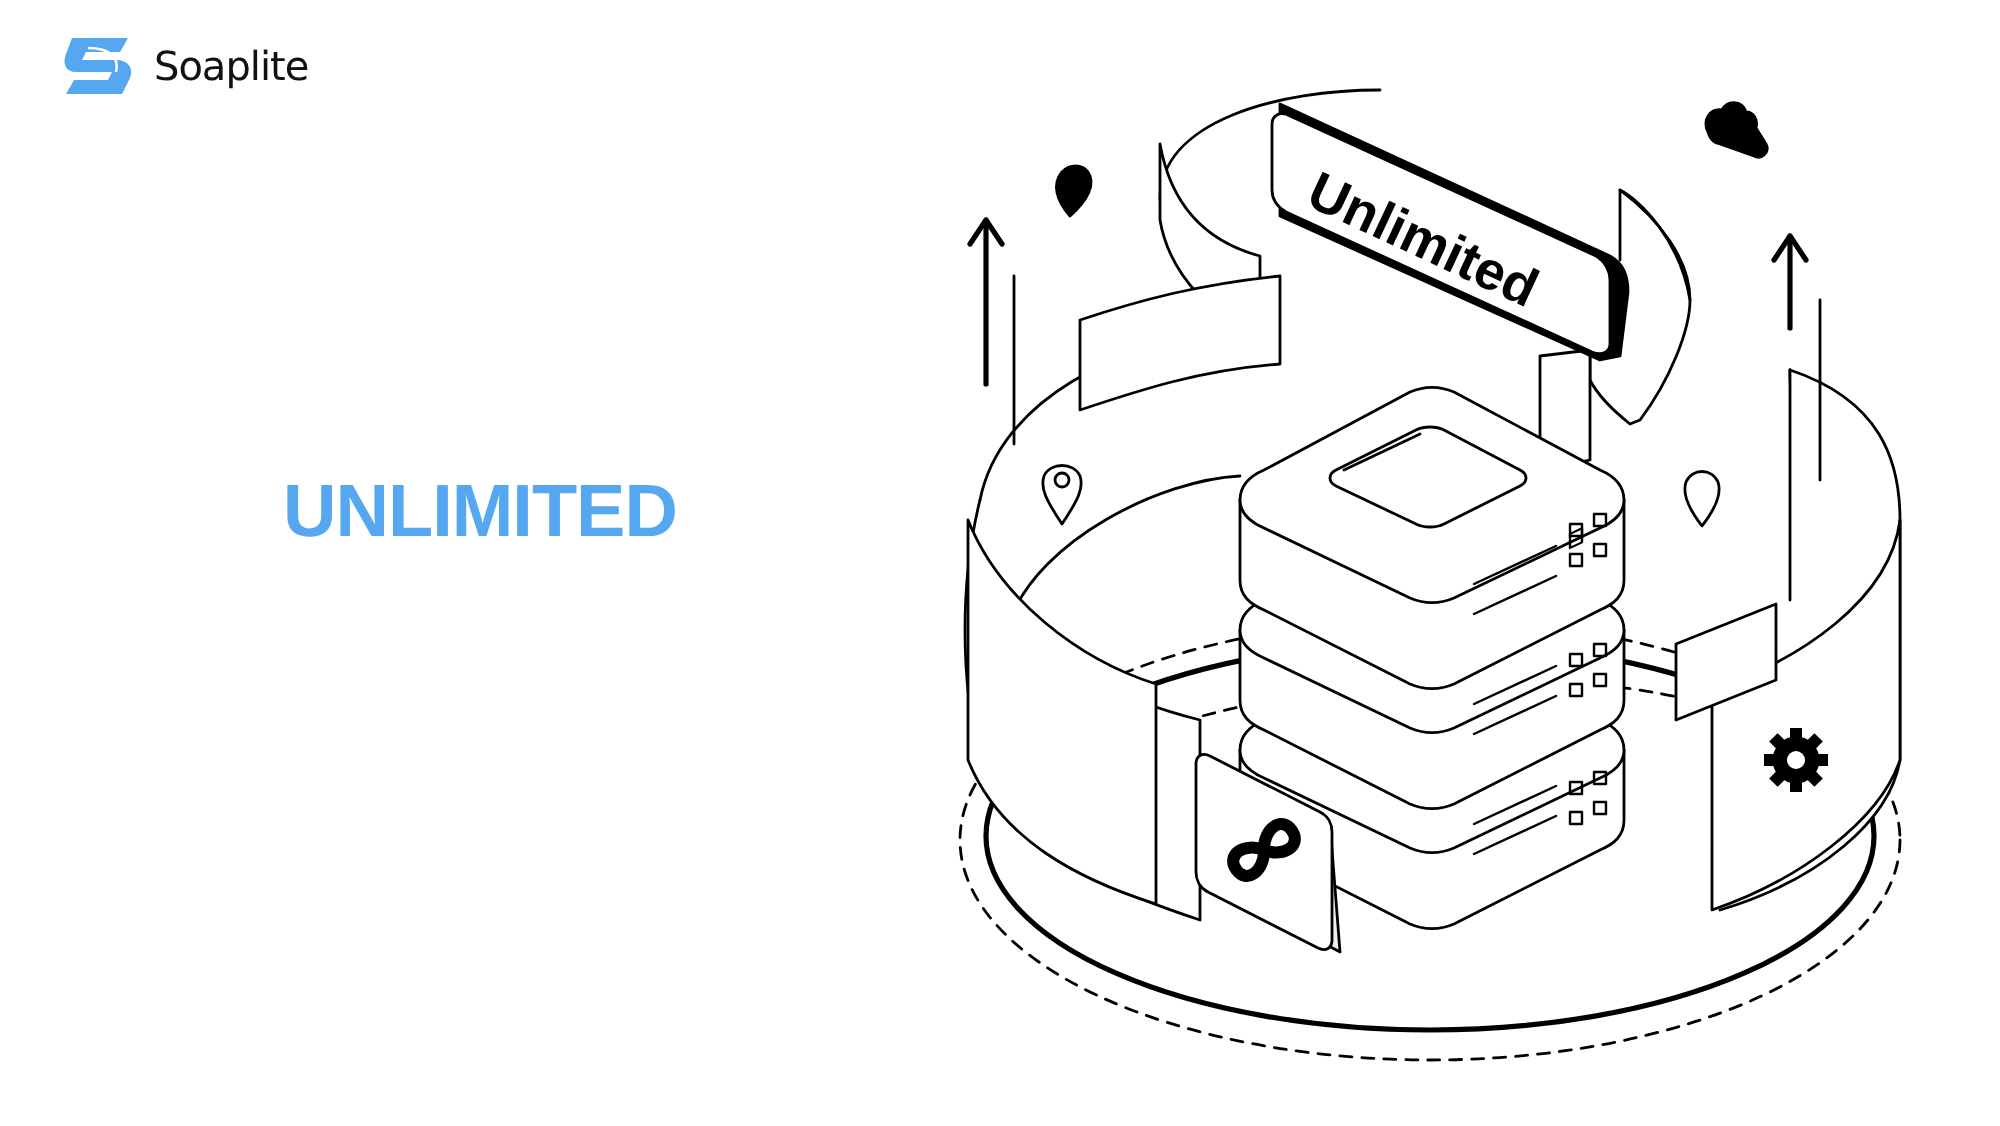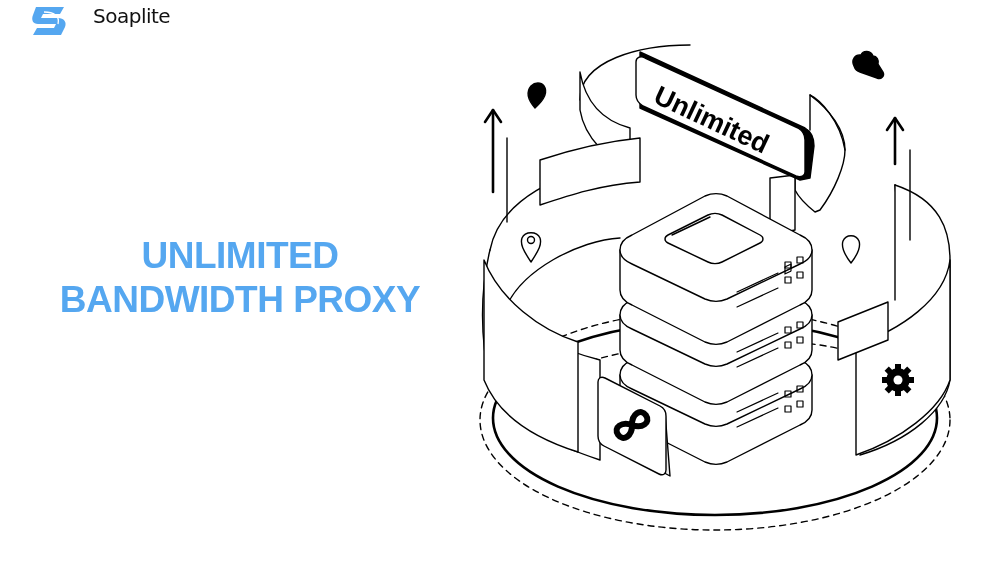--- a/index.html
+++ b/index.html
@@ -2,22 +2,22 @@
 <html><head>
 <meta charset="utf-8">
 <style>
   html, body { margin: 0; padding: 0; }
   body {
     width: 1000px; height: 563px; overflow: hidden;
     background: #ffffff; position: relative;
     font-family: "Liberation Sans", sans-serif;
   }
   .logo {
-    position: absolute; left: 30px; top: 4px;
-    display: flex; align-items: flex-start; gap: 21px;
+    position: absolute; left: 30px; top: 16px;
+    display: flex; align-items: center; gap: 5px;
   }
   .logo-text {
     font-family: "DejaVu Sans", sans-serif;
     font-size: 20px; font-weight: 500; color: #111; letter-spacing: -0.5px;
   }
   .headline {
     position: absolute; left: 30px; top: 234px; width: 420px;
     text-align: center; color: #55a7f0;
     font-family: "Liberation Sans", sans-serif; font-weight: 700;
     font-size: 37px; line-height: 44px; letter-spacing: -0.5px;
@@ -34,21 +34,20 @@
 <div class="logo">
   <svg width="42" height="34" viewBox="0 0 42 34">
     <path d="M6 3 H34 L30 10 H13 L11 14 H28 C34 14 37 18 35 23 L31 31 H3 L7 24 H24 L26 20 H8 C3 20 1 16 3 11 Z" fill="#55a7f0"></path>
     <path d="M14 8 C24 8 30 12 28 20" stroke="#ffffff" stroke-width="1.3" fill="none"></path>
   </svg>
   <span class="logo-text">Soaplite</span>
 </div>
 
 <div class="headline">
   <span>UNLIMITED</span>
-  <span>BANDWIDTH PROXY</span>
 </div>
 
 <svg class="illustration" width="1000" height="563" viewBox="0 0 1000 563" fill="none" stroke="#000" stroke-width="1.4" stroke-linejoin="round" stroke-linecap="round">
 
   <ellipse cx="715" cy="420" rx="235" ry="110" stroke-dasharray="6 5"></ellipse>
 
   <ellipse cx="715" cy="418" rx="222" ry="97" stroke-width="2.6" fill="#fff"></ellipse>
 
   <path d="M560 372 C610 350 690 340 740 340 C800 340 840 346 870 358" stroke-dasharray="6 5"></path>
 

